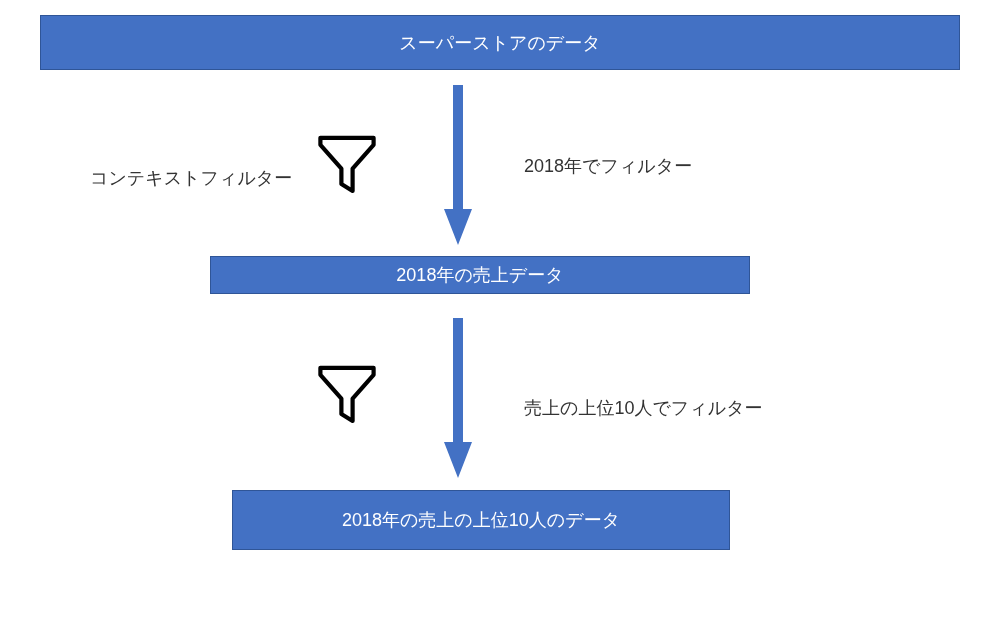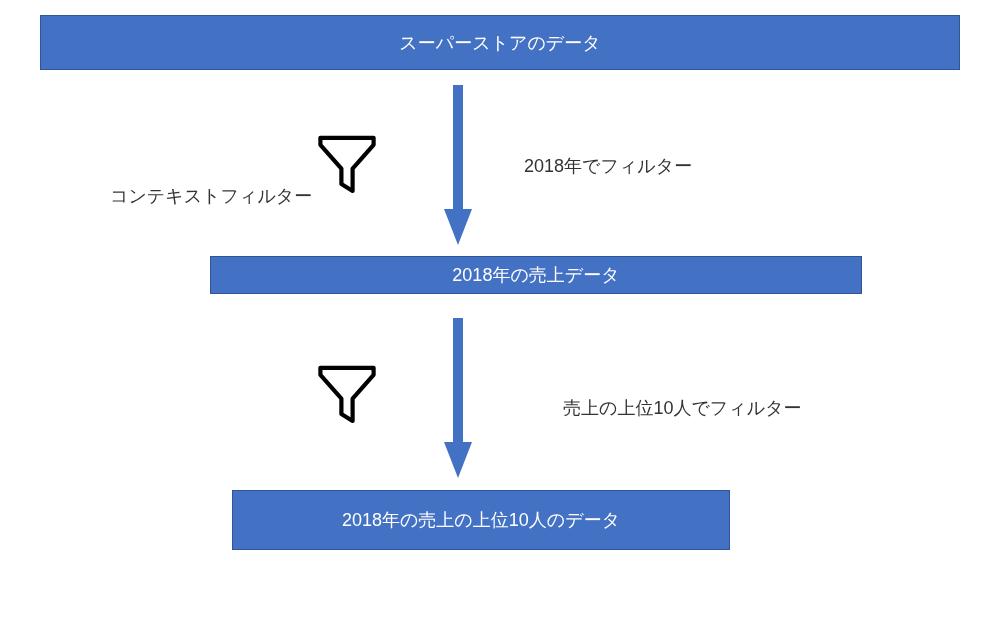--- a/index.html
+++ b/index.html
@@ -36,26 +36,26 @@
     }
     .label {
       position: absolute;
       font-size: 18px;
       color: #333;
       white-space: nowrap;
     }
     #box-top { left: 40px; top: 15px; width: 920px; height: 55px; }
     #arrow1 { left: 444px; top: 85px; }
     #funnel1 { left: 312px; top: 128px; }
-    #label-left-1 { left: 90px; top: 184px; margin-left: 20px; }
+    #label-left-1 { left: 90px; top: 166px; }
     #label-right-1 { left: 524px; top: 154px; }
-    #box-mid { left: 210px; top: 256px; width: 652px; height: 38px; }
+    #box-mid { left: 210px; top: 256px; width: 540px; height: 38px; }
     #arrow2 { left: 444px; top: 318px; }
     #funnel2 { left: 312px; top: 358px; }
-    #label-right-2 { left: 524px; top: 396px; margin-left: 39px; }
+    #label-right-2 { left: 524px; top: 396px; }
     #box-bottom { left: 232px; top: 490px; width: 498px; height: 60px; }
   </style>
 </head>
 <body>
 
 <div id="box-top" class="box">
   <span>スーパーストアのデータ</span>
 </div>
 
 <svg id="arrow1" class="arrow" viewBox="0 0 28 160" height="160">

